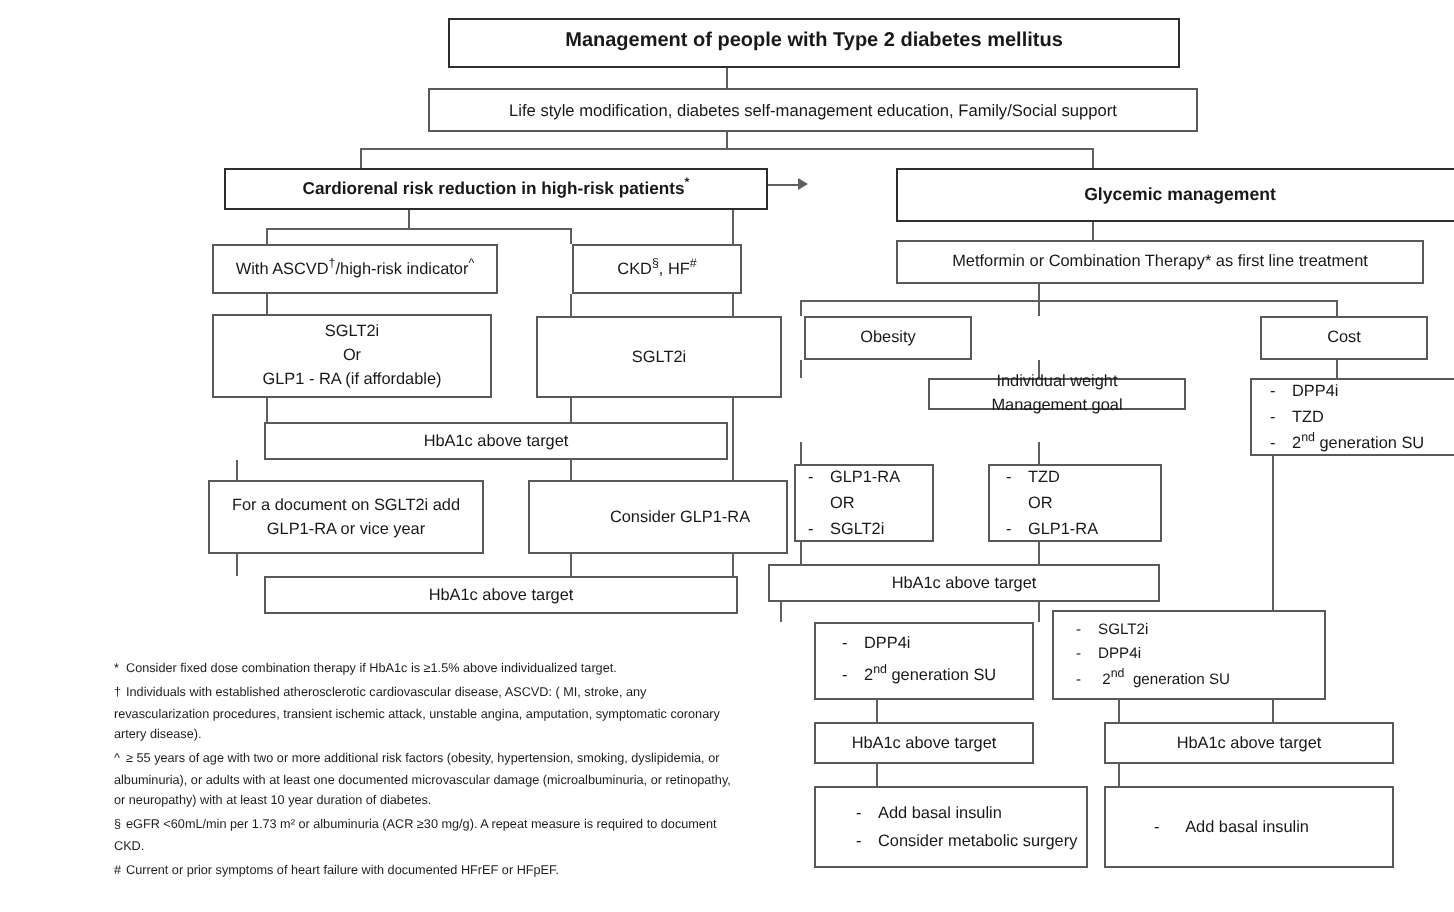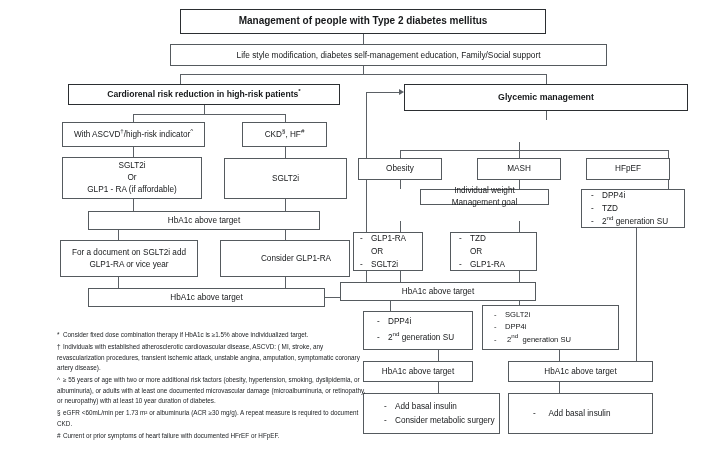--- a/index.html
+++ b/index.html
@@ -23,20 +23,21 @@
     display:flex;
     flex-direction:column;
     align-items:center;
     justify-content:center;
     text-align:center;
     font-size:8.2px;
     line-height:1.45;
     color:#16181a;
     z-index:3;
     padding:1px 2px;
+    margin-left:44px;
   }
   .box.bold{font-weight:bold;}
   .box.thick{border:1.6px solid #2b2e31;}
   .box.left{align-items:center;text-align:left;}
   .line{
     position:absolute;
     background:#5b6065;
     z-index:1;
   }
   .h{height:1px;}
@@ -142,21 +143,21 @@
   <div class="line v" style="left:438px;top:350px;height:11px;"></div>
 
   <div class="line v" style="left:559px;top:350px;height:11px;"></div>
 
   <div class="line v" style="left:438px;top:382px;height:11px;"></div>
 
   <div class="line v" style="left:559px;top:382px;height:11px;"></div>
 
   <div class="box thick bold" style="left:180px;top:9px;width:366px;height:25px;font-size:10px;">Management of people with Type 2 diabetes mellitus</div>
 
-  <div class="box" style="left:170px;top:44px;width:437px;height:22px;font-size:8.3px;">Life style modification,  diabetes self-management education, Family/Social support</div>
+  <div class="box" style="left:170px;top:44px;width:385px;height:22px;font-size:8.3px;">Life style modification,  diabetes self-management education, Family/Social support</div>
 
   <div class="box thick bold" style="left:68px;top:84px;width:272px;height:21px;font-size:8.6px;">
     <span class="plainline"><span>Cardiorenal risk reduction in high-risk patients</span><sup>*</sup></span>
   </div>
 
   <div class="box thick bold" style="left:404px;top:84px;width:284px;height:27px;font-size:8.8px;">Glycemic management</div>
 
   <div class="box" style="left:62px;top:122px;width:143px;height:25px;">
     <span class="plainline"><span>With ASCVD</span><sup>†</sup><span>/high-risk indicator</span><sup>^</sup></span>
   </div>
@@ -177,26 +178,26 @@
 
   <div class="box" style="left:60px;top:240px;width:138px;height:37px;">
     <span class="plainline">For a document on SGLT2i add</span>
     <span class="plainline">GLP1-RA or vice year</span>
   </div>
 
   <div class="box" style="left:220px;top:240px;width:130px;height:37px;padding-left:24px;">Consider GLP1-RA</div>
 
   <div class="box" style="left:88px;top:288px;width:237px;height:19px;">HbA1c above target</div>
 
+  <div class="box" style="left:404px;top:120px;width:264px;height:22px;">Metformin or Combination Therapy* as first line treatment</div>
 
   <div class="box" style="left:358px;top:158px;width:84px;height:22px;text-align:center;">Obesity</div>
 
-  <div class="box" style="left:477px;top:158px;width:84px;height:22px;">MASH</div>
-
-  <div class="box" style="left:586px;top:158px;width:84px;height:22px;">HFpEF</div>
+
+  <div class="box" style="left:586px;top:158px;width:84px;height:22px;">Cost</div>
 
   <div class="box" style="left:420px;top:189px;width:129px;height:16px;">
     <span class="plainline">Individual weight</span>
     <span class="plainline">Management goal</span>
   </div>
 
   <div class="box left" style="left:353px;top:232px;width:70px;height:39px;">
     <span class="bullets" style="padding-left:4px;">
       <span class="brow"><span class="dash">-</span><span>GLP1-RA</span></span>
       <span class="brow noDash"><span class="dash">-</span><span>OR</span></span>

